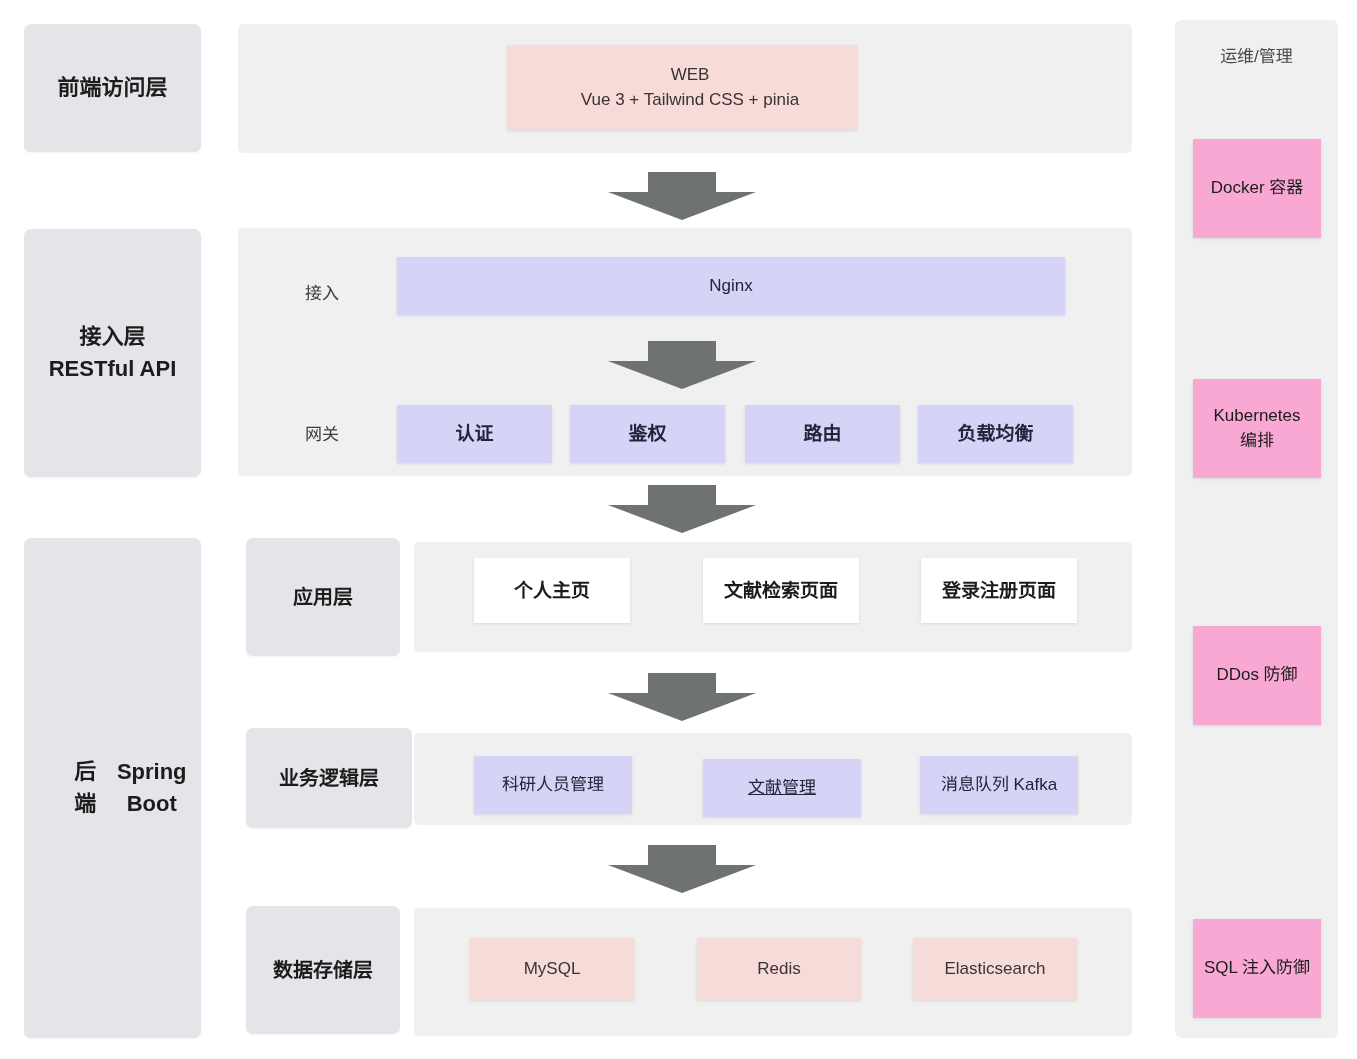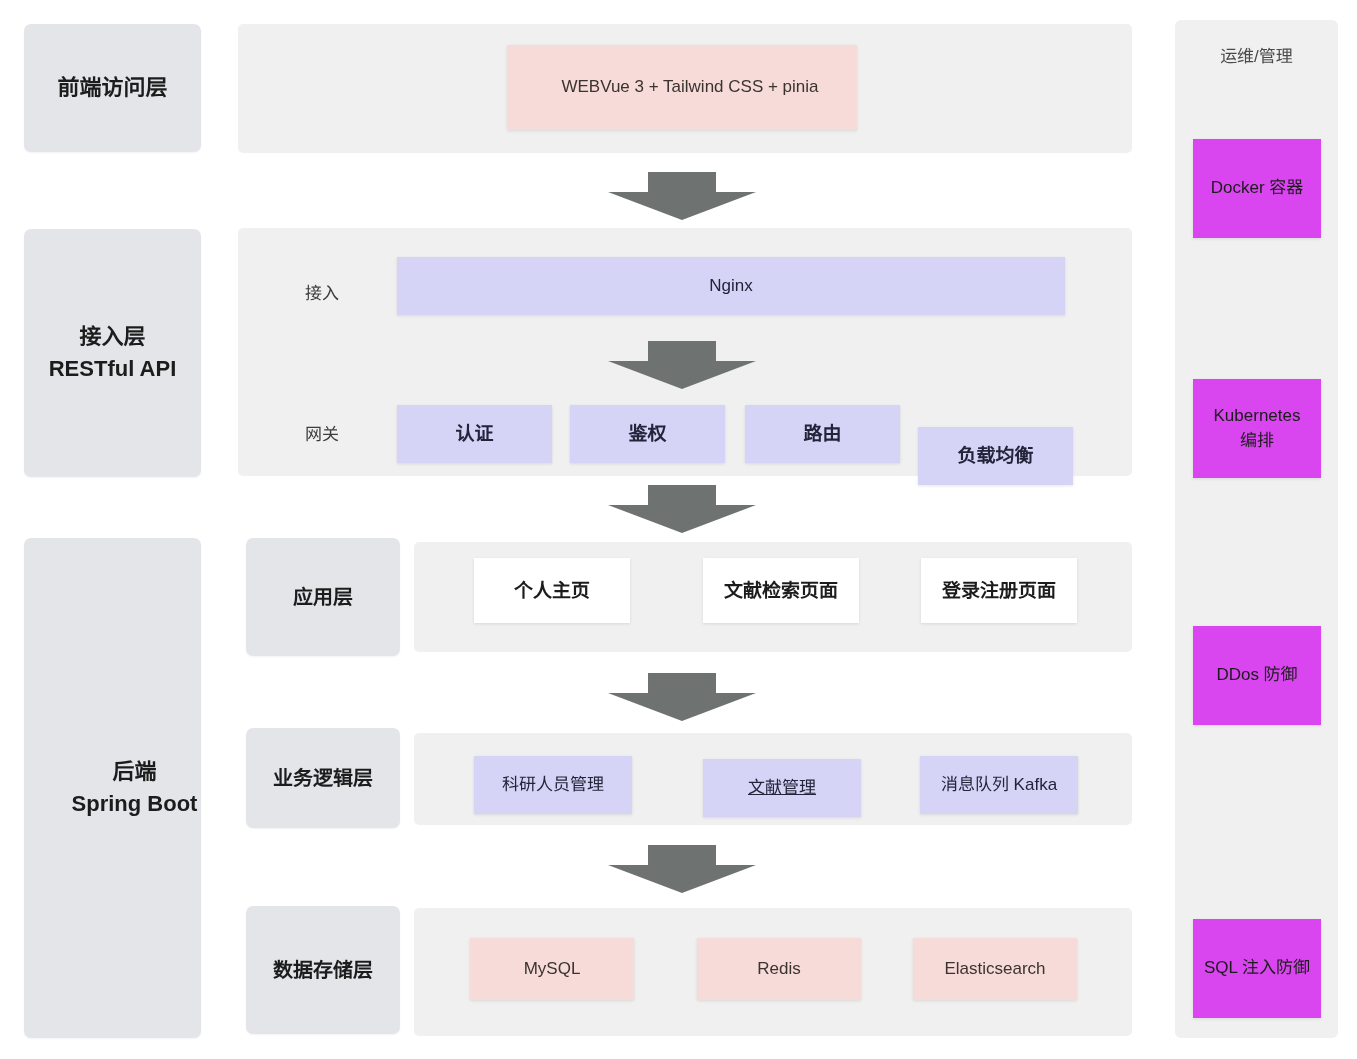--- a/index.html
+++ b/index.html
@@ -86,48 +86,48 @@
   
   .ops-panel {
     background: #f0f0f0;
     border-radius: 6px;
   }
   .ops-title {
     color: #4a4a4a;
     font-size: 17px;
   }
   .ops-tile {
-    background: #d946ef;
+    background: #f9a8d4;
     color: #1c1c1c;
     font-size: 17px;
     box-shadow: 0 1px 3px rgba(0,0,0,0.10);
   }
 </style>
 </head>
 <body>
 
 <div id="canvas">
 
   <div class="abs stage-label center" style="left:24px; top:24px; width:177px; height:128px;">
     <span>前端访问层</span>
   </div>
 
   <div class="abs stage-label center" style="left:24px; top:229px; width:177px; height:248px; flex-direction:column;">
     <span>接入层</span>
     <span class="sub">RESTful API</span>
   </div>
 
-  <div class="abs stage-label center" style="left:24px; top:538px; width:177px; height:500px; flex-direction:column;padding-left:44px;">
+  <div class="abs stage-label center" style="left:24px; top:538px; width:177px; height:500px; flex-direction:row;padding-left:44px;">
     <span>后端</span>
     <span class="sub">Spring Boot</span>
   </div>
 
   <div class="abs layer-panel" style="left:238px; top:24px; width:894px; height:129px;"></div>
 
-  <div class="abs tile tile-pink center" style="left:507px; top:45px; width:350px; height:85px; flex-direction:row;padding-left:16px;">
+  <div class="abs tile tile-pink center" style="left:507px; top:45px; width:350px; height:85px; flex-direction:column;padding-left:16px;">
     <span>WEB</span>
     <span>Vue 3 + Tailwind CSS + pinia</span>
   </div>
 
   <div class="abs arrow" style="left:608px; top:172px; width:148px; height:48px;">
     <svg viewBox="0 0 148 48" preserveAspectRatio="none" aria-hidden="true">
       <polygon points="40,0 108,0 108,20 148,20 74,48 0,20 40,20" fill="#6e7270"></polygon>
     </svg>
   </div>
 
@@ -153,21 +153,21 @@
 
   <div class="abs tile tile-purple center tile-bold" style="left:397px; top:405px; width:155px; height:58px;">
     <span>认证</span>
   </div>
   <div class="abs tile tile-purple center tile-bold" style="left:570px; top:405px; width:155px; height:58px;">
     <span>鉴权</span>
   </div>
   <div class="abs tile tile-purple center tile-bold" style="left:745px; top:405px; width:155px; height:58px;">
     <span>路由</span>
   </div>
-  <div class="abs tile tile-purple center tile-bold" style="left:918px; top:405px; width:155px; height:58px;margin-top:22px;">
+  <div class="abs tile tile-purple center tile-bold" style="left:918px; top:405px; width:155px; height:58px;">
     <span>负载均衡</span>
   </div>
 
   <div class="abs arrow" style="left:608px; top:485px; width:148px; height:48px;">
     <svg viewBox="0 0 148 48" preserveAspectRatio="none" aria-hidden="true">
       <polygon points="40,0 108,0 108,20 148,20 74,48 0,20 40,20" fill="#6e7270"></polygon>
     </svg>
   </div>
 
   <div class="abs row-chip center" style="left:246px; top:538px; width:154px; height:118px;">
@@ -185,21 +185,21 @@
   <div class="abs tile tile-white center tile-bold" style="left:921px; top:558px; width:156px; height:65px;">
     <span>登录注册页面</span>
   </div>
 
   <div class="abs arrow" style="left:608px; top:673px; width:148px; height:48px;">
     <svg viewBox="0 0 148 48" preserveAspectRatio="none" aria-hidden="true">
       <polygon points="40,0 108,0 108,20 148,20 74,48 0,20 40,20" fill="#6e7270"></polygon>
     </svg>
   </div>
 
-  <div class="abs row-chip center" style="left:246px; top:728px; width:154px; height:100px;">
+  <div class="abs row-chip center" style="left:246px; top:728px; width:166px; height:100px;">
     <span>业务逻辑层</span>
   </div>
 
   <div class="abs layer-panel" style="left:414px; top:733px; width:718px; height:92px;"></div>
 
   <div class="abs tile tile-purple center" style="left:474px; top:756px; width:158px; height:58px;">
     <span>科研人员管理</span>
   </div>
   <div class="abs tile tile-purple center" style="left:703px; top:759px; width:158px; height:58px;text-decoration:underline;">
     <span>文献管理</span>

